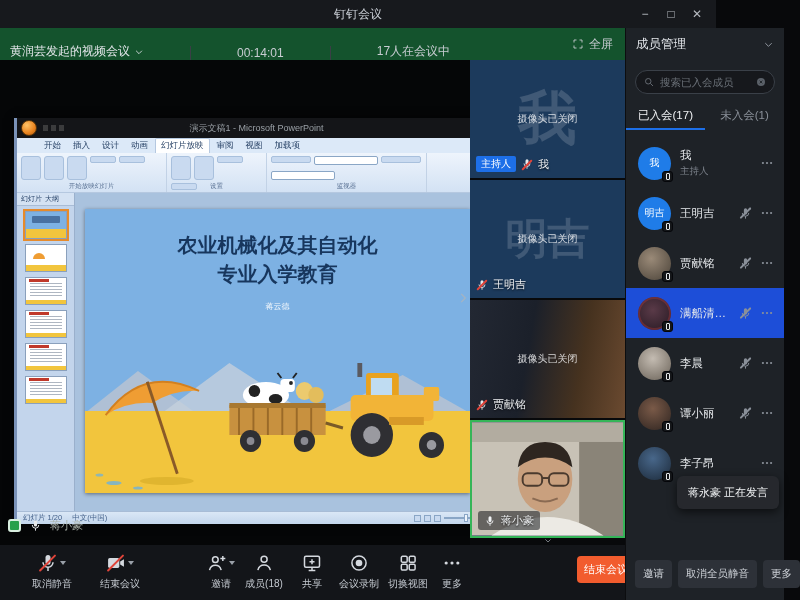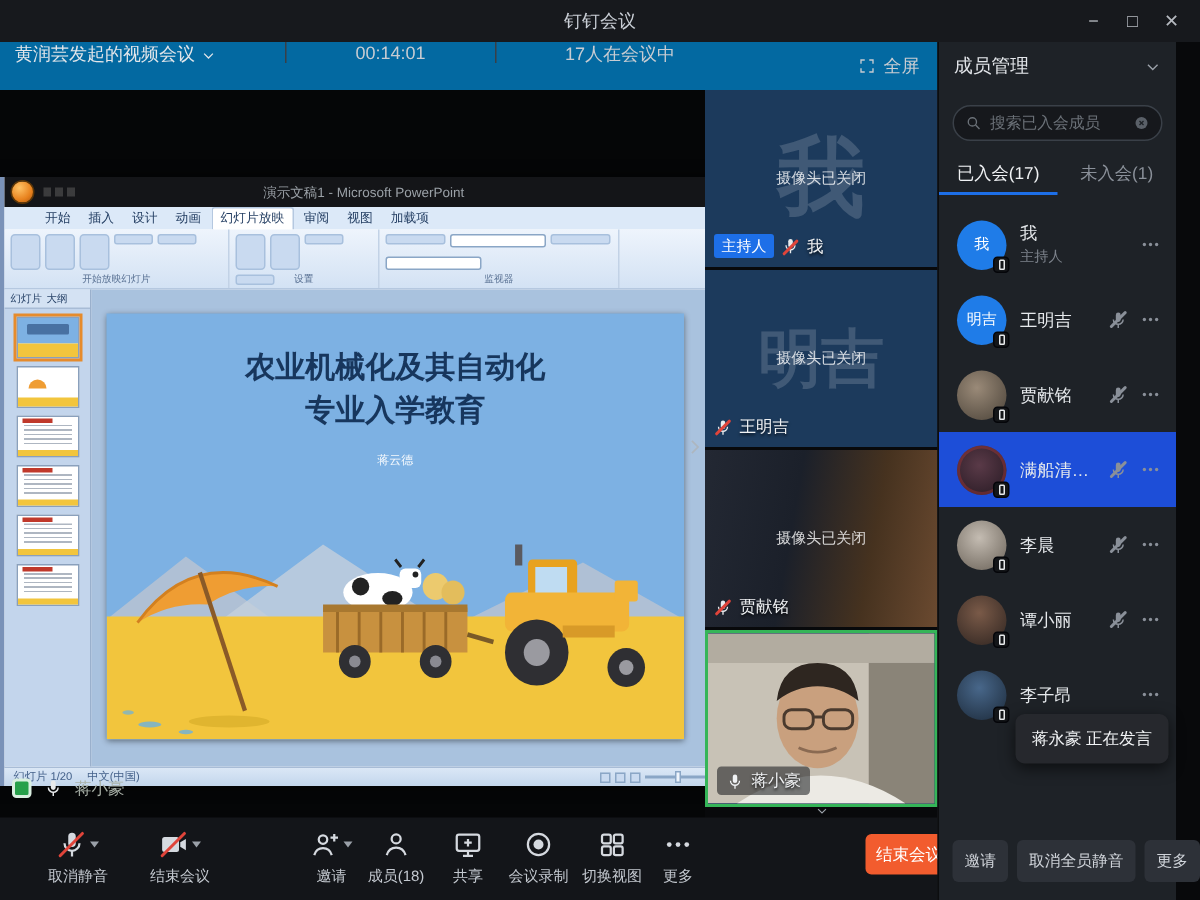--- a/index.html
+++ b/index.html
@@ -1,44 +1,44 @@
 <!DOCTYPE html>
 <html><head>
 <meta charset="utf-8">
 <style>
   * { margin:0; padding:0; box-sizing:border-box; }
   html,body { width:800px; height:600px; overflow:hidden; }
   body { position:relative; background:#08090b; font-family:"Liberation Sans","DejaVu Sans",sans-serif; color:#d6dae0; }
 
   
-  .titlebar { position:absolute; left:0; top:0; width:800px; height:28px; background:#17191d; display:flex; align-items:center; justify-content:center; }
+  .titlebar { position:absolute; left:0; top:0; width:716px; height:28px; background:#17191d; display:flex; align-items:center; justify-content:center; }
   .titlebar .wtitle { font-size:12px; color:#c9ced5; }
   .wctrls { position:absolute; right:6px; top:0; height:28px; display:flex; align-items:center; }
   .wctrls span { width:26px; text-align:center; font-size:12px; color:#b6bac0; cursor:default; }
 
   
-  .subheader { position:absolute; left:0; top:28px; width:625px; height:32px; background:#0369a1; display:flex; align-items:flex-start; padding-left:10px;gap:36px; }
+  .subheader { position:absolute; left:0; top:28px; width:625px; height:32px; background:#14532d; display:flex; align-items:flex-end; padding-left:10px;gap:36px; }
   .subheader .mtitle { font-size:12px; color:#e3e6ea; display:flex; align-items:center; gap:4px; }
   .sep { width:1px; height:14px; background:#3a3f46; margin:0 10px; }
   .subheader .mtime,.subheader .mcount { font-size:12px; color:#c8ccd2; }
   .fsbtn { position:absolute; right:12px; top:0; height:32px; display:flex; align-items:center; gap:5px; font-size:12px; color:#c8ccd2; }
 
   .ic { display:block; }
   .ic-wrap { position:relative; display:inline-flex; }
   .ic-wrap.slashed::after { content:""; position:absolute; left:-8%; top:46%; width:116%; height:2px; background:var(--slash,#e0443a); transform:rotate(-45deg); border-radius:1px; }
 
   
   .stage { position:absolute; left:0; top:60px; width:470px; height:485px; background:#050607; }
   .collapse { position:absolute; right:0px; top:228px; color:#aeb4ba; opacity:.85; }
   .speaker-ind { position:absolute; left:8px; bottom:12px; display:flex; align-items:center; gap:8px; }
   .share-dot { width:13px; height:13px; border-radius:3px; background:#27a04a; border:2px solid #d9efe0; }
   .speaker-ind .sname { font-size:11px; color:#aab2a9; }
 
   
-  .ppt { position:absolute; left:0; top:58px; width:482px; height:406px; background:#fff; border-left:3px solid #7a92b8; box-shadow:0 0 8px rgba(0,0,0,.6); }
+  .ppt { position:absolute; left:14px; top:58px; width:482px; height:406px; background:#fff; border-left:3px solid #7a92b8; box-shadow:0 0 8px rgba(0,0,0,.6); }
   .ppt-titlebar { height:20px; background:#141518; display:flex; align-items:center; justify-content:center; position:relative; }
   .ppt-titlebar .ptitle { font-size:9px; color:#9aa0a6; }
   .officebtn { position:absolute; left:4px; top:2px; width:16px; height:16px; border-radius:50%; background:radial-gradient(circle at 35% 30%, #ffc366, #e8821e 60%, #a85510); border:1px solid #5a3608; }
   .qat { position:absolute; left:26px; top:7px; width:34px; height:6px; background:linear-gradient(90deg,#555 0 5px,transparent 5px 8px,#555 8px 13px,transparent 13px 16px,#555 16px 21px,transparent 0); opacity:.6; }
   .ppt-tabs { height:15px; background:#dce9f8; display:flex; align-items:flex-end; padding-left:22px; gap:2px; }
   .ppt-tabs .ptab { font-size:8.5px; color:#1f3a5f; padding:1px 5px 1px; border-radius:2px 2px 0 0; }
   .ppt-tabs .ptab.active { background:#fff; border:1px solid #b5c8e0; border-bottom:none; }
   .ppt-ribbon { height:40px; background:linear-gradient(#eef4fc,#d3e2f4); border-bottom:1px solid #b5c8e0; display:flex; }
   .rgroup { border-right:1px solid #c2d2e6; position:relative; padding:3px 4px 10px; display:flex; gap:3px; align-items:flex-start; flex-wrap:wrap; }
   .rgroup .glabel { position:absolute; left:0; right:0; bottom:1px; text-align:center; font-size:6.5px; color:#5a7294; }

